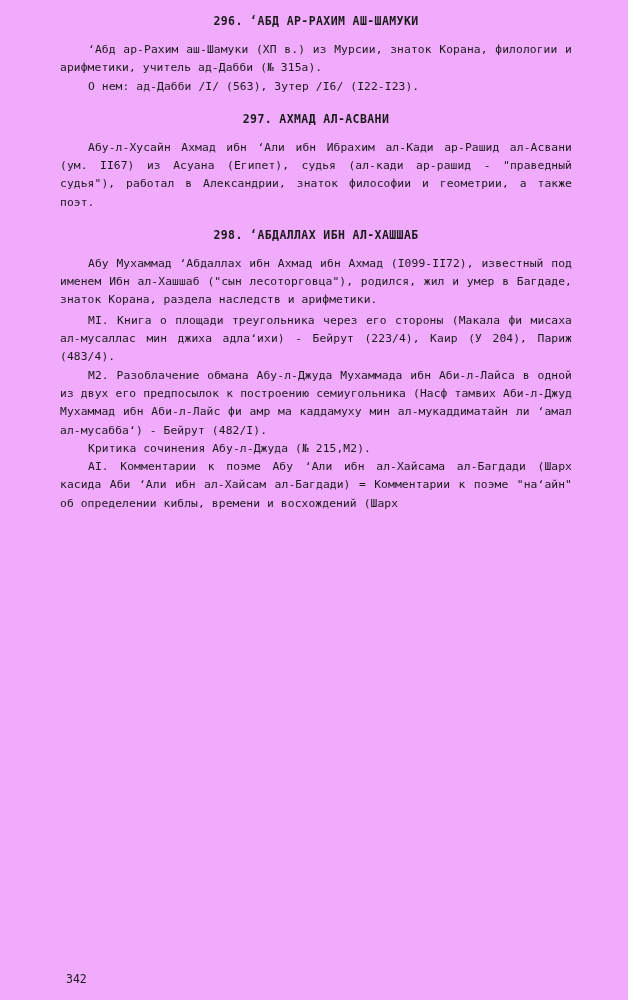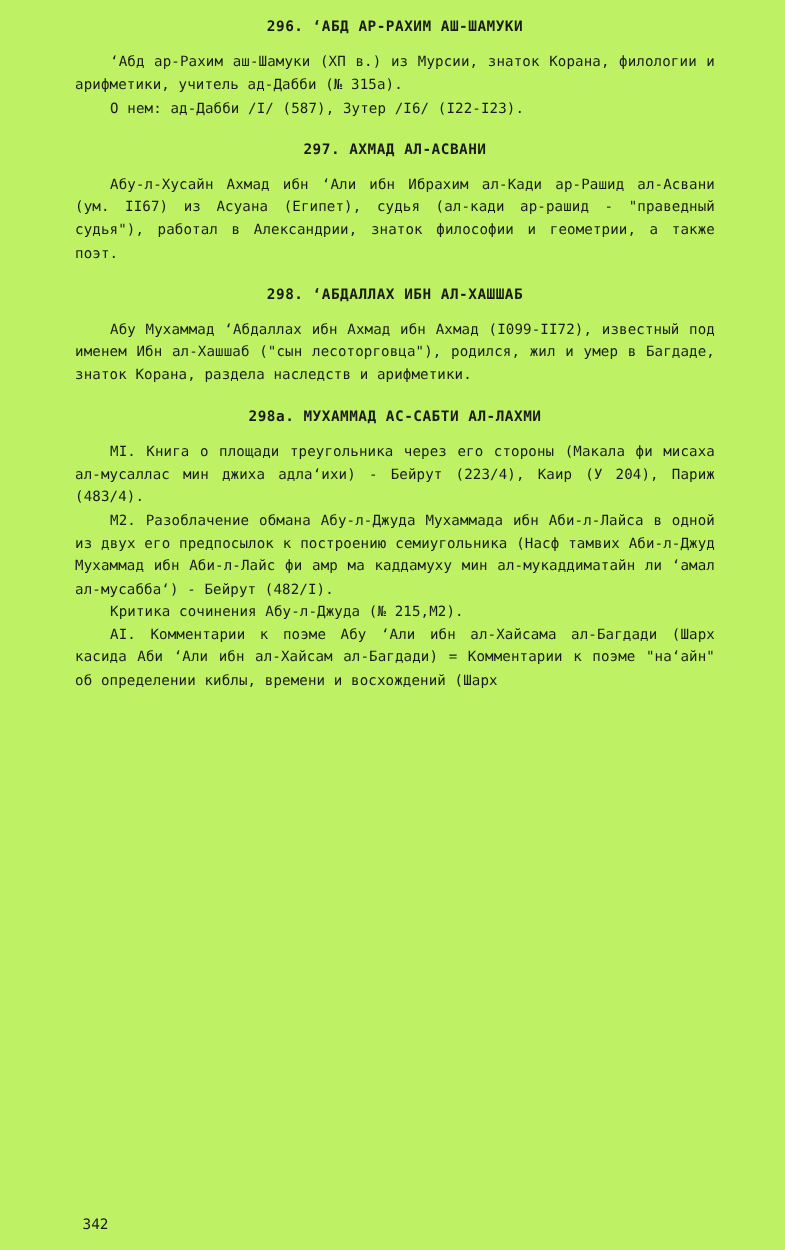--- a/index.html
+++ b/index.html
@@ -4,21 +4,21 @@
 <style>
   html, body {
     margin: 0;
     padding: 0;
     background: #ffffff;
   }
   .page {
     position: relative;
     width: 628px;
     height: 1000px;
-    background: #bef264;
+    background: #f0abfc;
     font-family: "DejaVu Sans Mono", monospace;
     color: #1a1a1a;
     overflow: hidden;
   }
   .content {
     position: absolute;
     left: 60px;
     top: 14px;
     width: 512px;
   }
@@ -60,35 +60,34 @@
 </style>
 </head>
 <body>
 
 <div class="page">
   <div class="content">
 
     <div class="entry">
       <div class="heading first">296.  ʻАБД АР-РАХИМ АШ-ШАМУКИ</div>
       <p class="body indent">ʻАбд ар-Рахим аш-Шамуки (ХП в.) из Мурсии, знаток Корана, филологии и арифметики, учитель ад-Дабби (№ 315а).</p>
-      <p class="body indent">О нем: ад-Дабби /I/ (587), Зутер /I6/ (I22-I23).</p>
+      <p class="body indent">О нем: ад-Дабби /I/ (563), Зутер /I6/ (I22-I23).</p>
     </div>
 
     <div class="entry">
       <div class="heading">297. АХМАД АЛ-АСВАНИ</div>
       <p class="body indent">Абу-л-Хусайн Ахмад ибн ʻАли ибн Ибрахим ал-Кади ар-Рашид ал-Асвани (ум. II67) из Асуана (Египет), судья (ал-кади ар-рашид - "праведный судья"), работал в Александрии, знаток философии и геометрии, а также поэт.</p>
     </div>
 
     <div class="entry">
       <div class="heading">298.  ʻАБДАЛЛАХ ИБН АЛ-ХАШШАБ</div>
       <p class="body indent">Абу Мухаммад ʻАбдаллах ибн Ахмад ибн Ахмад (I099-II72), известный под именем Ибн ал-Хашшаб ("сын лесоторговца"), родился, жил и умер в Багдаде, знаток Корана, раздела наследств и арифметики.</p>
     </div>
 
     <div class="entry">
-      <div class="heading">298а. МУХАММАД АС-САБТИ АЛ-ЛАХМИ</div>
       <p class="body indent blk">MI. Книга о площади треугольника через его стороны (Макала фи мисаха ал-мусаллас мин джиха адлаʻихи) - Бейрут (223/4), Каир (У 204), Париж (483/4).</p>
       <p class="body indent blk">M2. Разоблачение обмана Абу-л-Джуда Мухаммада ибн Аби-л-Лайса в одной из двух его предпосылок к построению семиугольника (Насф тамвих Аби-л-Джуд Мухаммад ибн Аби-л-Лайс фи амр ма каддамуху мин ал-мукаддиматайн ли ʻамал ал-мусаббаʻ) - Бейрут (482/I).</p>
       <p class="body indent blk">Критика сочинения Абу-л-Джуда (№ 215,M2).</p>
       <p class="body indent blk">AI. Комментарии к поэме Абу ʻАли ибн ал-Хайсама ал-Багдади (Шарх касида Аби ʻАли ибн ал-Хайсам ал-Багдади) = Комментарии к поэме "наʻайн" об определении киблы, времени и восхождений (Шарх</p>
     </div>
 
   </div>
   <div class="folio">342</div>
 </div>
 

